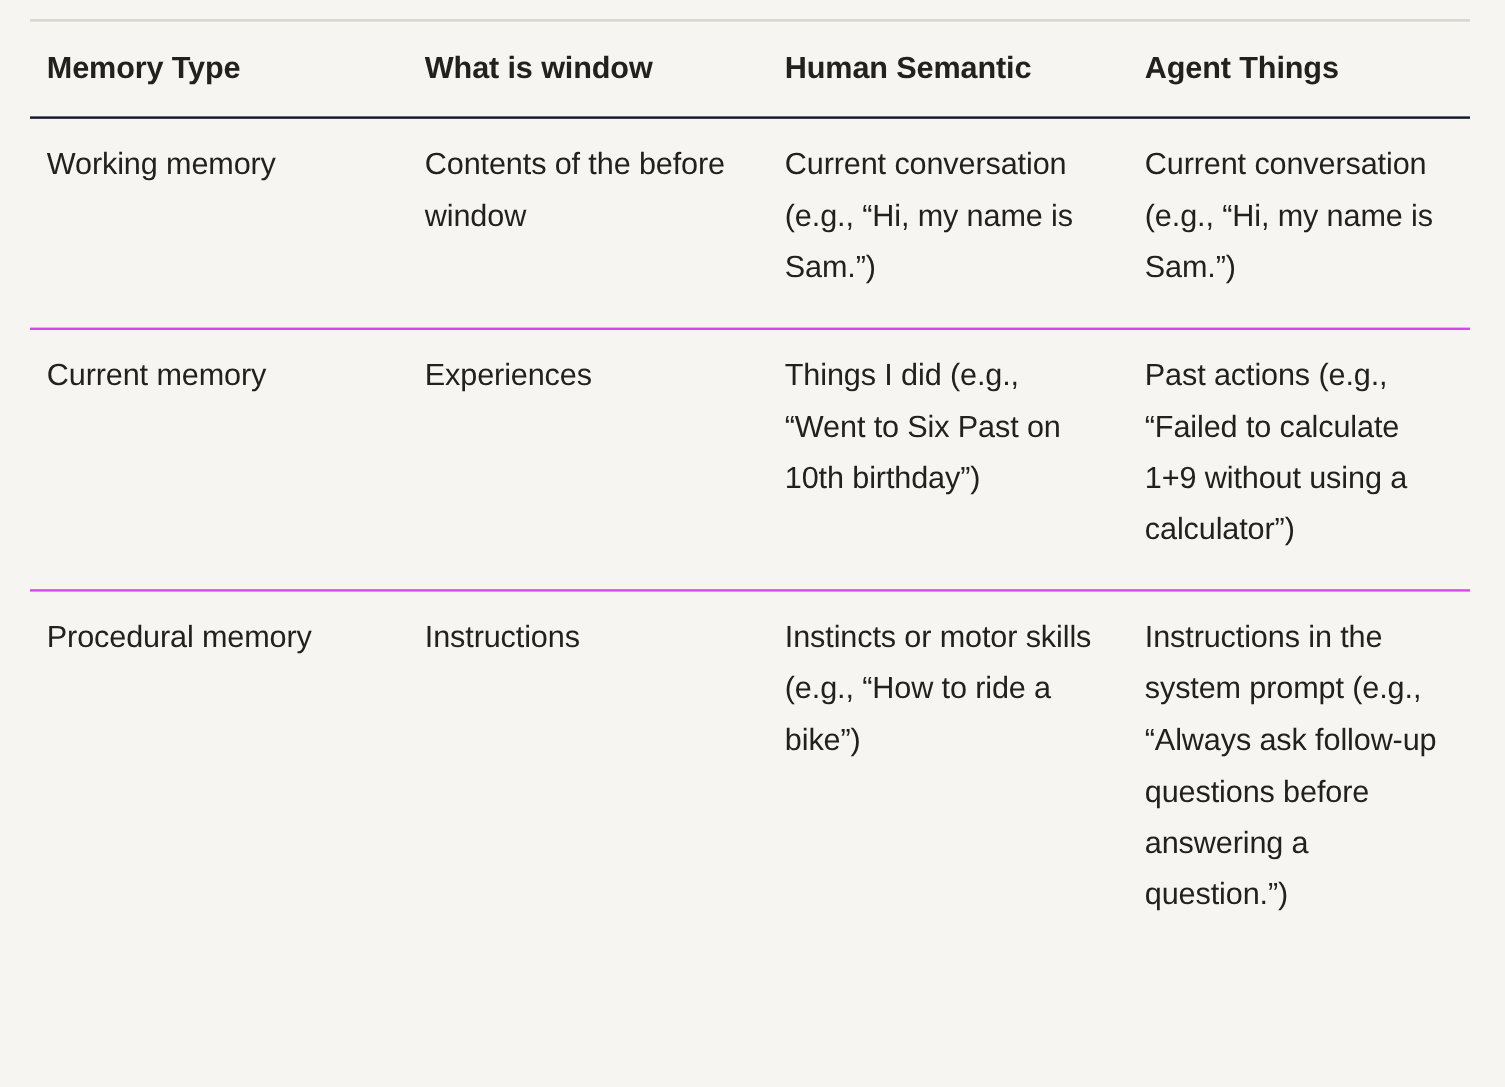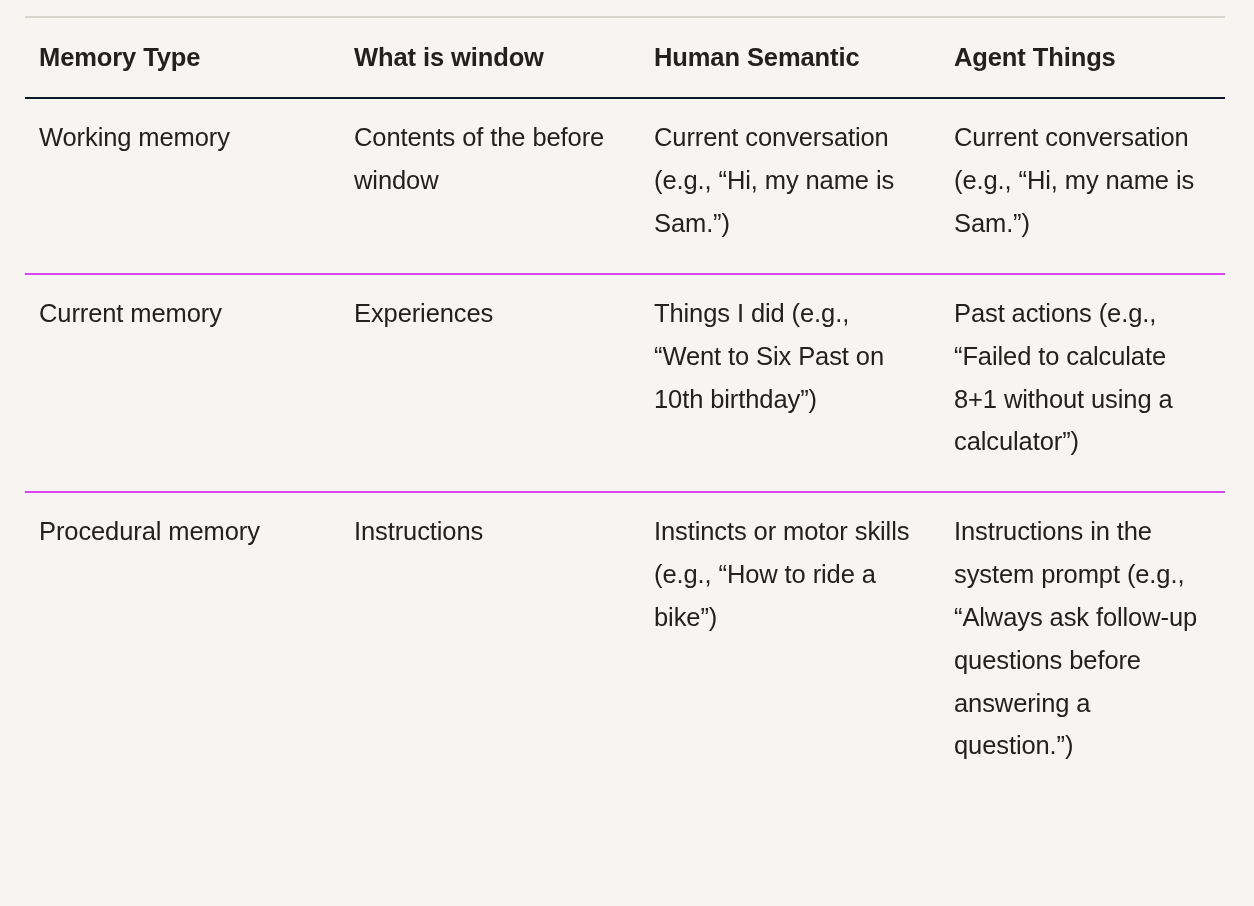--- a/index.html
+++ b/index.html
@@ -95,21 +95,21 @@
       <tr>
         <td>Working memory</td>
         <td>Contents of the before window</td>
         <td>Current conversation (e.g., “Hi, my name is Sam.”)</td>
         <td>Current conversation (e.g., “Hi, my name is Sam.”)</td>
       </tr>
       <tr>
         <td>Current memory</td>
         <td>Experiences</td>
         <td>Things I did (e.g., “Went to Six Past on 10th birthday”)</td>
-        <td>Past actions (e.g., “Failed to calculate 8+1 without using a calculator”)</td>
+        <td>Past actions (e.g., “Failed to calculate 1+9 without using a calculator”)</td>
       </tr>
       <tr>
         <td>Procedural memory</td>
         <td>Instructions</td>
         <td>Instincts or motor skills (e.g., “How to ride a bike”)</td>
         <td>Instructions in the system prompt (e.g., “Always ask follow-up questions before answering a question.”)</td>
       </tr>
     </tbody>
   </table>
 </div>

